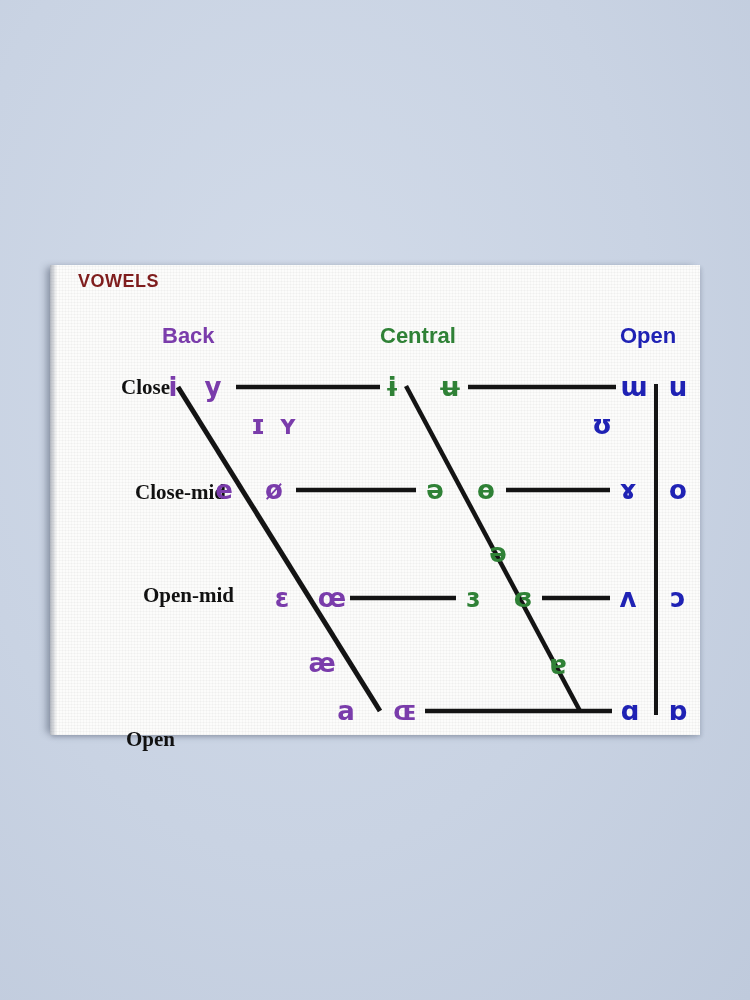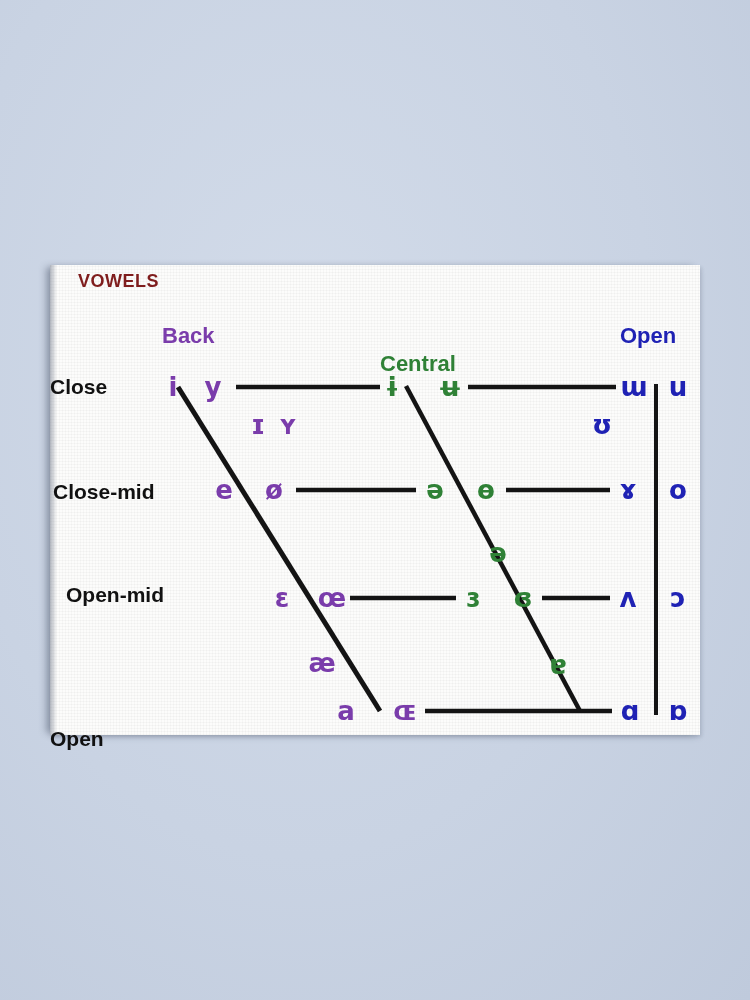--- a/index.html
+++ b/index.html
@@ -78,20 +78,22 @@
   #col-central { left: 330px; top: 58px; }
   #col-back    { left: 570px; top: 58px; }
 
   
   .row-label {
     position: absolute;
     font-size: 21px;
     font-weight: bold;
     color: #111111;
     white-space: nowrap;
+    text-align: right;
+    font-family: Liberation Serif, serif;
   }
   #row-close     { left: 0px;  top: 110px; width: 120px; }
   #row-close-mid { left: 3px;  top: 215px; width: 173px; }
   #row-open-mid  { left: 16px;  top: 318px; width: 168px; }
   #row-open      { left: 0px;  top: 430px; width: 125px; margin-top: 32px; }
 
   
   #trapezoid {
     position: absolute;
     left: 0; top: 0;
@@ -119,21 +121,21 @@
 
 <div id="wall"></div>
 
 <div id="canvas-card">
   <div id="canvas-texture"></div>
   <div id="canvas-edge-left"></div>
 
   <div id="chart-title">VOWELS</div>
 
   <div class="col-head" id="col-front" style="color: rgb(122, 60, 171);">Back</div>
-  <div class="col-head" id="col-central" style="color: rgb(47, 129, 54); margin-top: 28px;">Central</div>
+  <div class="col-head" id="col-central" style="color: rgb(47, 129, 54);">Central</div>
   <div class="col-head" id="col-back" style="color: rgb(31, 34, 180);">Open</div>
 
   <div class="row-label" id="row-close">Close</div>
   <div class="row-label" id="row-close-mid">Close-mid</div>
   <div class="row-label" id="row-open-mid">Open-mid</div>
   <div class="row-label" id="row-open">Open</div>
 
   <svg id="trapezoid" viewBox="0 0 650 470" xmlns="http://www.w3.org/2000/svg">
       <line x1="128" y1="122" x2="330" y2="446" stroke="#141414" stroke-width="5" stroke-linecap="butt"></line>
       <line x1="606" y1="119" x2="606" y2="450" stroke="#141414" stroke-width="4" stroke-linecap="butt"></line>

